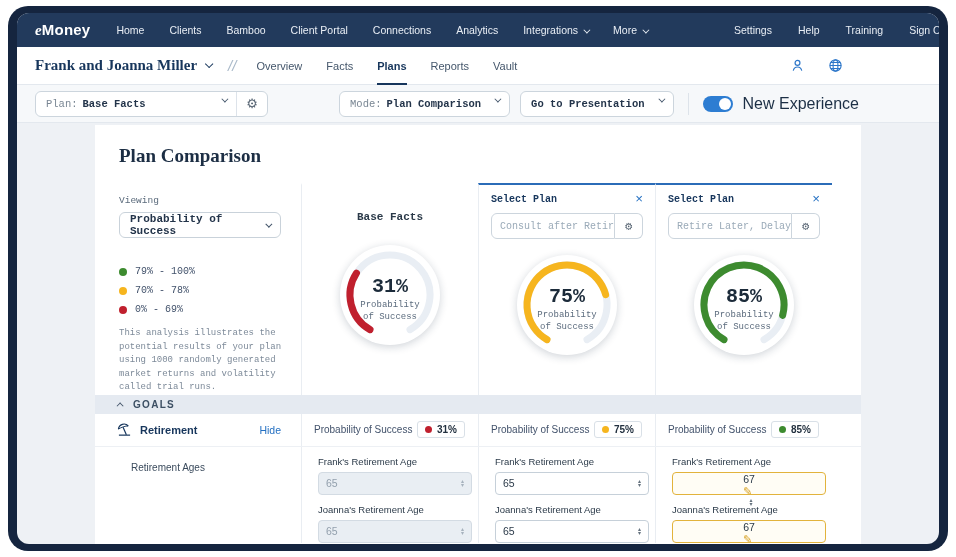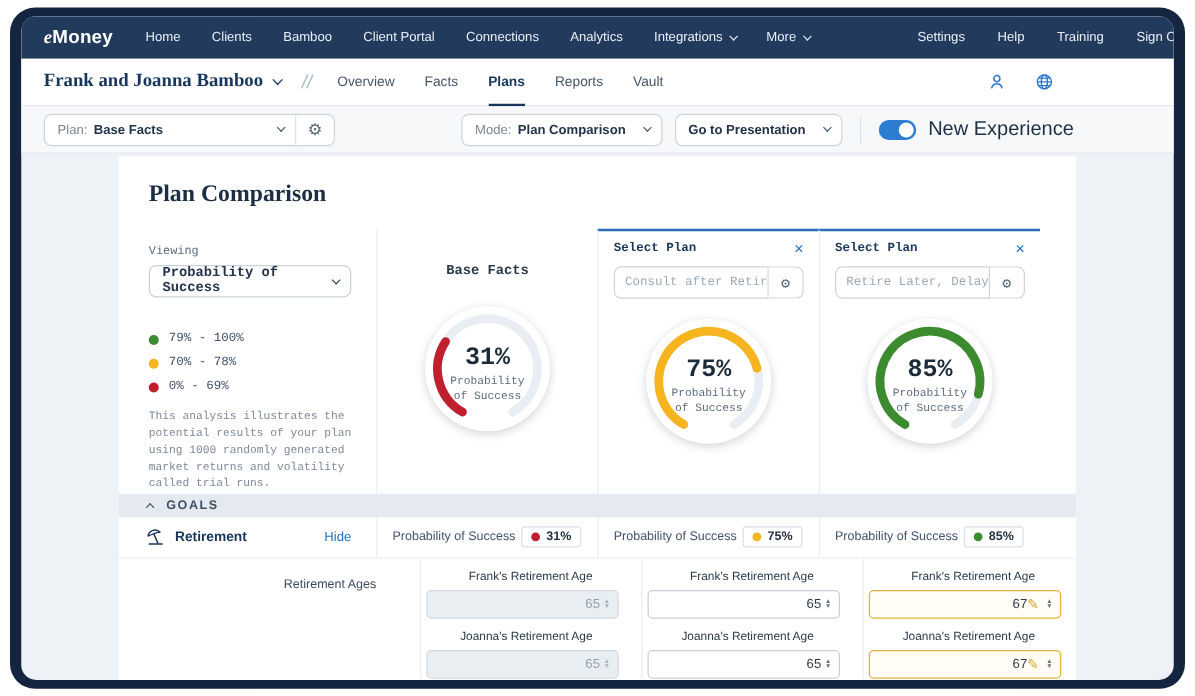--- a/index.html
+++ b/index.html
@@ -24,21 +24,21 @@
   .client-name .chev { width:6px; height:6px; margin-left:7px; transform:rotate(45deg) translateY(-3px); }
   .slashes { color:#a9b9c9; font-size:15px; margin:0 20px 0 18px; font-style:italic; }
   .tab { font-size:11px; color:#44566b; margin-right:24px; cursor:pointer; height:38px; display:flex; align-items:center; border-bottom:2px solid transparent; padding-top:2px; }
   .tab.active { color:#17365c; font-weight:bold; border-bottom-color:#17365c; }
   .cb-icons { margin-left:auto; display:flex; gap:23px; padding-right:78px; }
   .cb-icons svg { width:15px; height:15px; cursor:pointer; }
 
   
   .toolbar { height:38px; background:#f6f8fa; border-bottom:1px solid #e3e8ee; display:flex; align-items:center; padding:0 18px; flex:none; }
   .combo { display:flex; align-items:center; background:#fff; border:1px solid #ccd5dd; border-radius:6px; height:26px; font-size:10.5px; color:#23344a; }
-  .combo .pad { padding:0 10px; display:flex; align-items:center; gap:8px; cursor:pointer; }
+  .combo .pad { padding:0 10px; display:flex; align-items:flex-start; gap:8px; cursor:pointer;font-family:Liberation Mono, monospace; }
   .combo .pfx { color:#7a8794; margin-right:-3px; }
   .combo b { font-weight:bold; }
   .combo .chev { color:#44566b; }
   .combo .divider { width:1px; height:100%; background:#dde3ea; }
   .gearbtn { width:30px; display:flex; align-items:center; justify-content:center; color:#5b6876; font-size:13px; cursor:pointer; }
   .tb-right { margin-left:auto; display:flex; align-items:center; gap:10px; padding-right:62px; }
   .vline { width:1px; height:22px; background:#dde3ea; margin:0 4px; }
   .toggle { width:30px; height:16px; border-radius:8px; background:#2d7dd2; position:relative; cursor:pointer; }
   .toggle .knob { position:absolute; right:2px; top:2px; width:12px; height:12px; border-radius:50%; background:#fff; }
   .ne-label { font-size:16px; color:#1c2f45; }
@@ -78,49 +78,49 @@
   .gauge-circle { width:100px; height:100px; border-radius:50%; background:#fff; box-shadow:0 2px 8px rgba(22,40,64,.2); position:relative; }
   .gauge-circle svg { position:absolute; left:2px; top:2px; }
   .gauge-center { position:absolute; inset:0; display:flex; flex-direction:column; align-items:center; justify-content:center; text-align:center; padding-top:8px; }
   .gauge-val { font-size:20px; font-weight:bold; color:#1c2b3a; }
   .gauge-cap { font-size:9px; color:#5c6c7e; width:66px; line-height:1.25; margin-top:2px; }
 
   .goals-bar { height:19px; background:#e5eaf1; display:flex; align-items:center; padding-left:24px; gap:9px; }
   .goals-bar .chev-up { display:inline-block; width:5px; height:5px; border-right:1.4px solid #44566b; border-bottom:1.4px solid #44566b; transform:rotate(-135deg) translateY(-2px); }
   .goals-label { font-size:10px; font-weight:bold; letter-spacing:1.3px; color:#3c4f63; }
 
-  .rowline { border-top:1px solid #edf0f4;text-align:right; }
+  .rowline { border-top:1px solid #edf0f4; }
   .rowline.first { border-top:none; }
   .row-grid { display:grid; grid-template-columns:206px 177px 177px 177px; margin-right:29px; }
   .rcell { border-left:1px solid #e9edf2; }
   .rcell.first { border-left:none; }
 
   .goal-head-row { height:32px; }
   .goal-head-row .rcell { display:flex; align-items:center; }
   .goal-name-cell { padding-left:22px; }
   .goal-ico { width:15px; height:14px; margin-right:8px; flex:none; }
   .goal-name { font-size:11px; font-weight:bold; color:#17365c; }
   .hide-link { margin-left:auto; margin-right:20px; font-size:10.5px; color:#2470c2; cursor:pointer; }
   .prob-cell { padding:0 13px 0 12px; }
   .prob-label { font-size:10px; color:#42526b; }
   .badge { margin-left:auto; display:flex; align-items:center; gap:5px; border:1px solid #d9e0e7; border-radius:3px; background:#fff; padding:2px 7px; }
   .badge .dot { width:7px; height:7px; }
   .badge .v { font-size:10px; font-weight:bold; color:#22303f; }
 
   .group-label { font-size:10px; color:#3b4b5d; padding:15px 0 0 36px; }
-  .fcell { padding:0 4px;margin-left:35px; }
+  .fcell { padding:0 16px; }
   .fld { margin-top:9px; }
   .fld-label { font-size:9.5px; color:#2b3a49; margin-bottom:5px; }
   .inp { width:154px; height:23px; border-radius:4px; display:flex; align-items:center; padding:0 7px; font-size:10.5px; }
   .inp .val { flex:1; }
   .spin { display:flex; flex-direction:column; align-items:center; font-size:6px; line-height:4.5px; color:#66737f; margin-left:4px; }
   .inp-disabled { background:#e9eef3; border:1px solid #d3dbe3; color:#93a0ad; }
   .inp-disabled .spin { color:#a7b2bd; }
   .inp-plain { background:#fff; border:1px solid #c6d0d9; color:#2b3a49; }
-  .inp-edited { background:#fffdf5; border:1.5px solid #e2b33c; color:#2b3a49; }
+  .inp-edited { background:#fffdf5; border:1.5px solid #e2b33c; color:#2b3a49;flex-direction:column; }
   .pencil { color:#d9a62e; font-size:11px; margin-right:3px; }
 </style>
 </head>
 <body>
 
 <div class="frame">
   <div class="app">
 
     <div class="topnav">
       <span class="logo"><span class="e">e</span><span class="rest">Money</span></span>
@@ -143,21 +143,21 @@
       <div class="nav-right">
         <span class="nav-item">Settings</span>
         <span class="nav-item">Help</span>
         <span class="nav-item">Training</span>
         <span class="nav-item">Sign Out</span>
       </div>
     </div>
 
     <div class="clientbar">
       <span class="client-name">
-          <span>Frank and Joanna Bamboo</span>
+          <span>Frank and Joanna Miller</span>
           <span class="chev"></span>
         </span>
       <span class="slashes">//</span>
       <span class="tab">Overview</span>
       <span class="tab">Facts</span>
       <span class="tab active">Plans</span>
       <span class="tab">Reports</span>
       <span class="tab">Vault</span>
       <div class="cb-icons">
         <svg viewBox="0 0 16 16">

